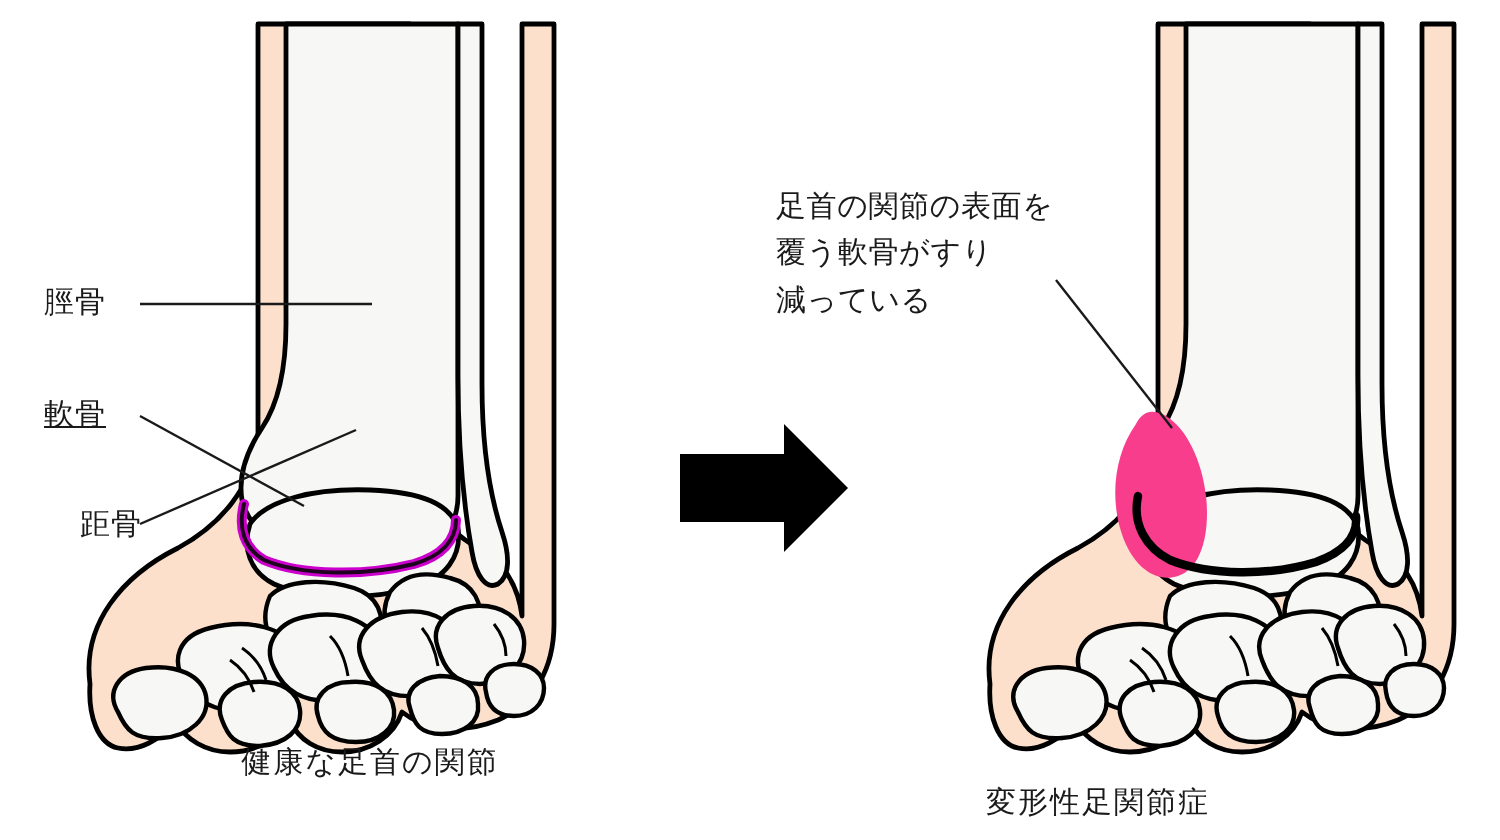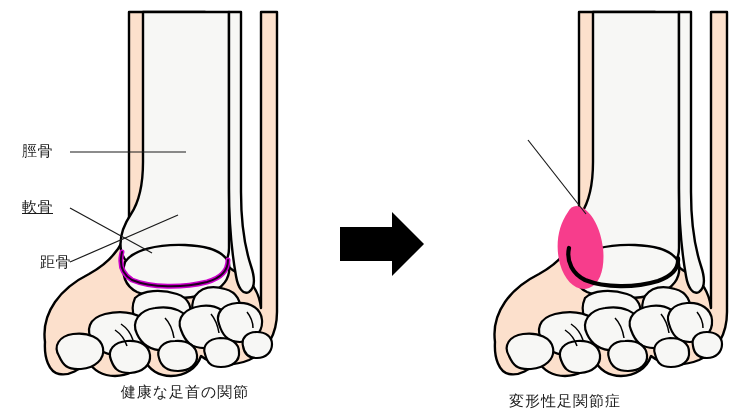--- a/index.html
+++ b/index.html
@@ -15,22 +15,22 @@
     white-space:nowrap;letter-spacing:0.5px;
   }
   .anno{
     position:absolute;font-size:15px;line-height:1.55;color:#1a1a1a;
     white-space:nowrap;letter-spacing:0.3px;
   }
   .cap{
     position:absolute;font-size:15px;color:#1a1a1a;
     white-space:nowrap;letter-spacing:1px;text-align:center;
   }
-  #cap-left{left:0;width:370px;top:383px;}
-  #cap-right{left:380px;width:370px;top:392px;}
+  #cap-left{left:0;width:370px;top:372px;}
+  #cap-right{left:364px;width:370px;top:392px;}
   #lbl-tibia{left:22px;top:144px;}
   #lbl-cart{left:22px;top:200px;text-decoration:underline;}
   #lbl-talus{left:22px;top:255px;margin-left:18px;}
   #anno-text{left:388px;top:92px;}
 </style>
 </head>
 <body>
 
 <div id="stage">
 
@@ -151,17 +151,22 @@
 
     <g>
       <line x1="528" y1="140" x2="586" y2="214" stroke="#1a1a1a" stroke-width="1.2"></line>
     </g>
   </svg>
 
   <div class="lbl" id="lbl-tibia">脛骨</div>
   <div class="lbl" id="lbl-cart">軟骨</div>
   <div class="lbl" id="lbl-talus">距骨</div>
 
+  <div class="anno" id="anno-text">
+    <div>足首の関節の表面を</div>
+    <div>覆う軟骨がすり</div>
+    <div>減っている</div>
+  </div>
 
   <div class="cap" id="cap-left">健康な足首の関節</div>
   <div class="cap" id="cap-right">変形性足関節症</div>
 
 </div>
 
 </body></html>

